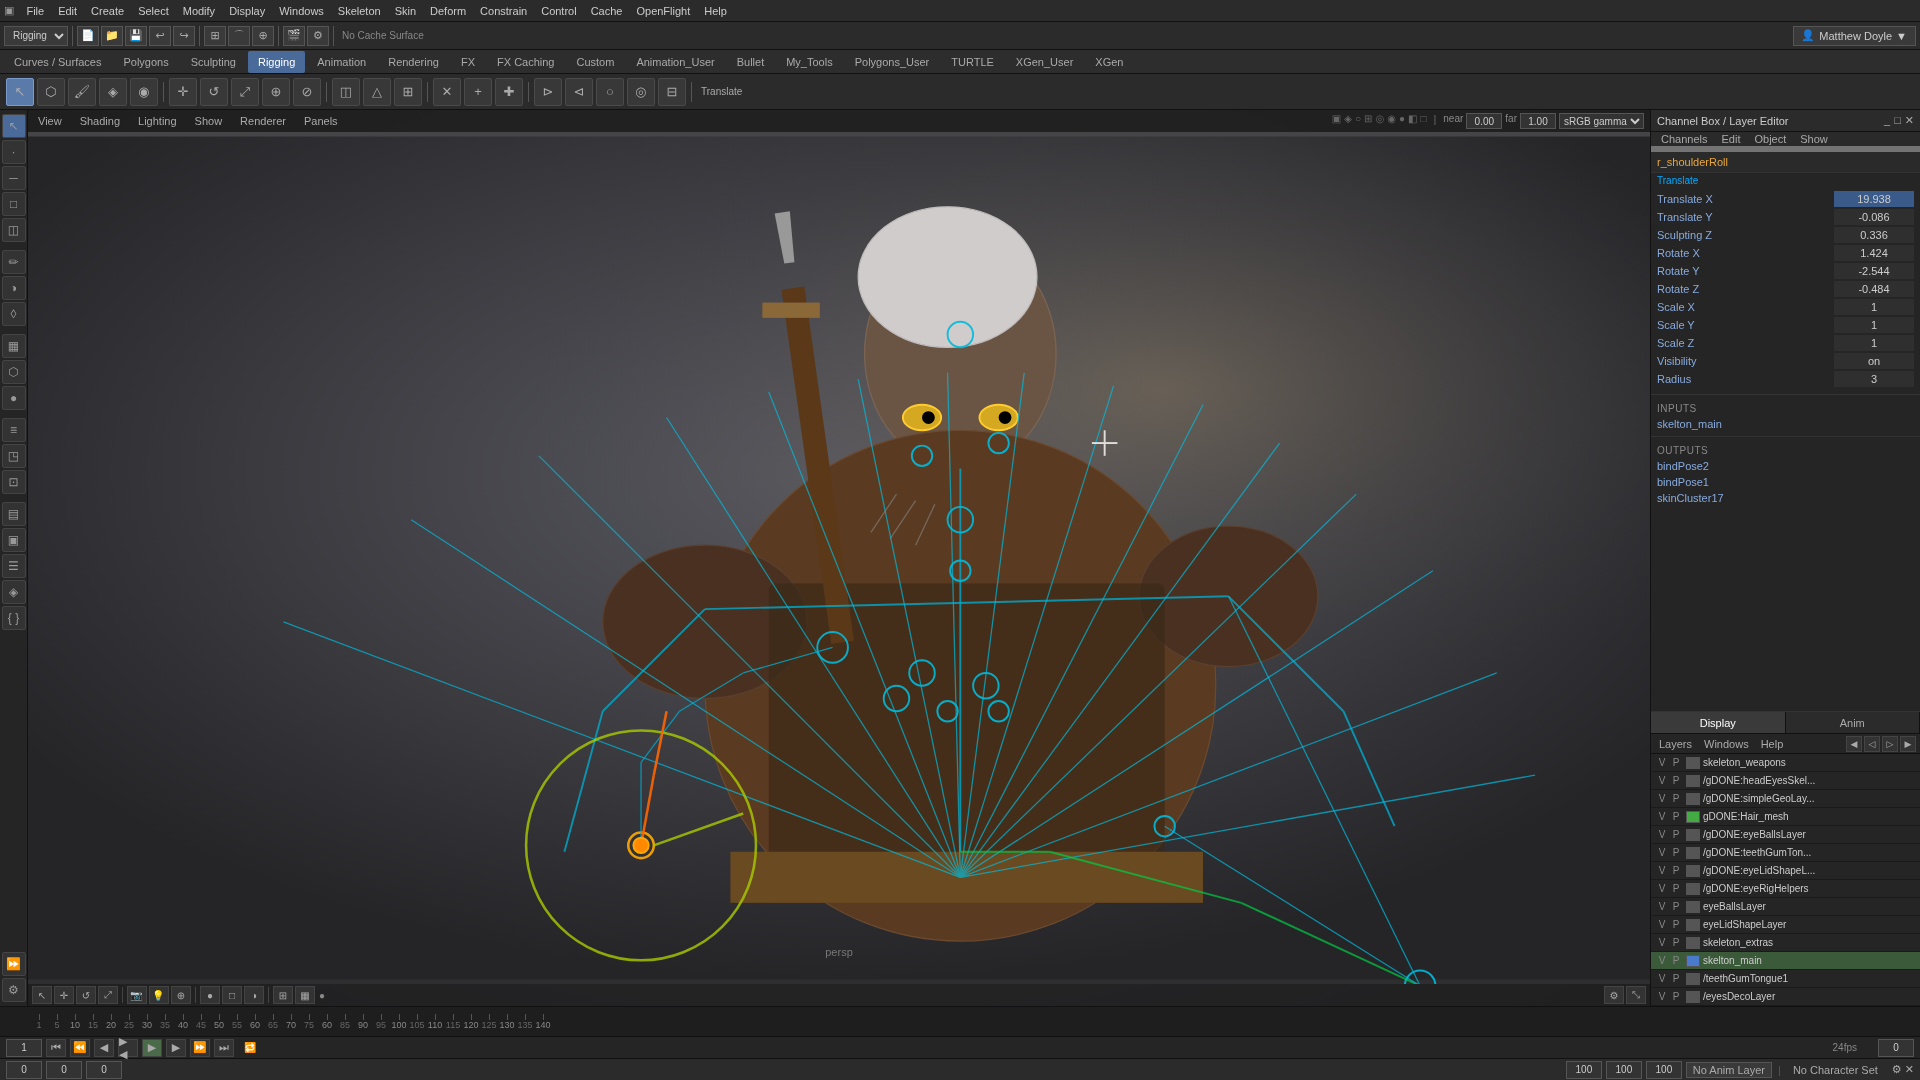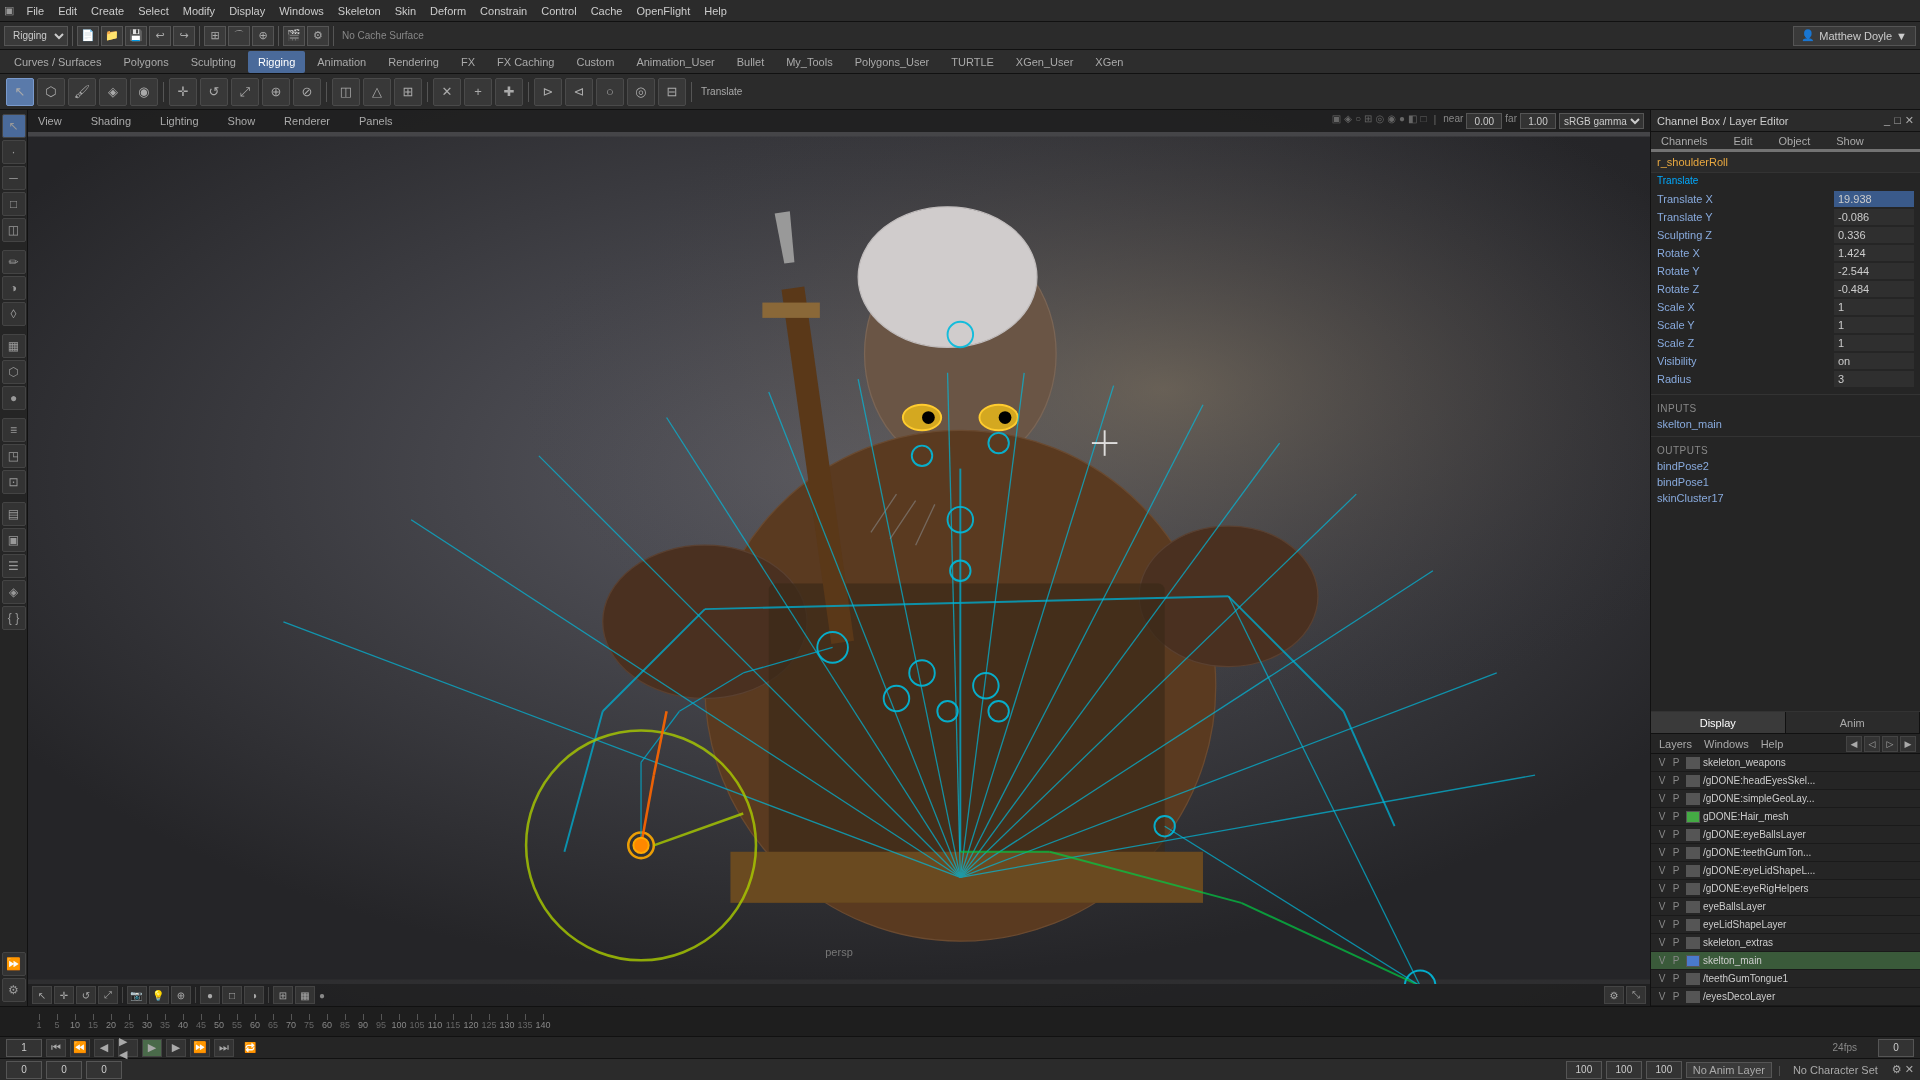--- a/index.html
+++ b/index.html
@@ -192,21 +192,21 @@
     #viewport-top {
       position: absolute;
       top: 0;
       left: 0;
       right: 0;
       height: 22px;
       background: rgba(30,30,30,0.8);
       display: flex;
       align-items: center;
       padding: 0 6px;
-      gap: 21px;
+      gap: 10px;
       font-size: 11px;
       color: #aaa;
     }
     .vp-menu-item {
       cursor: pointer;
       padding: 2px 4px;
     }
 
     
     #viewport-bottom {
@@ -258,24 +258,24 @@
       align-items: center;
       justify-content: space-between;
       padding: 0 6px;
       font-size: 11px;
     }
 
     
     #channel-box-menu {
       height: 20px;
       background: #2a2a2a;
-      border-bottom: 3px solid #737373;
-      display: flex;
-      align-items: center;
-      gap: 14px;
+      border-bottom: 6px solid #737373;
+      display: flex;
+      align-items: center;
+      gap: 2px;
       padding: 0 4px;
     }
     .cb-menu-item {
       font-size: 11px;
       color: #aaa;
       padding: 2px 6px;
       cursor: pointer;
     }
 
     
@@ -297,21 +297,21 @@
       height: 18px;
       font-size: 11px;
     }
     .channel-name {
       flex: 1;
       color: #88aadd;
       font-size: 11px;
     }
     .channel-value {
       width: 80px;
-      text-align: left;
+      text-align: center;
       color: #cccccc;
       font-size: 11px;
       background: #2f2f2f;
       border: none;
       padding: 0 4px;
       height: 16px;
     }
     .channel-value.highlighted {
       background: #3a5a8a;
     }

